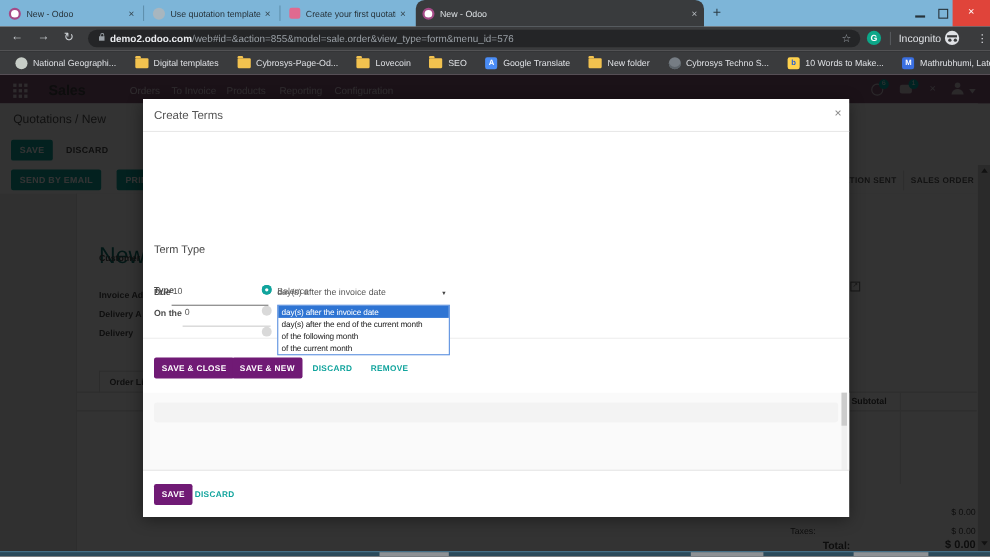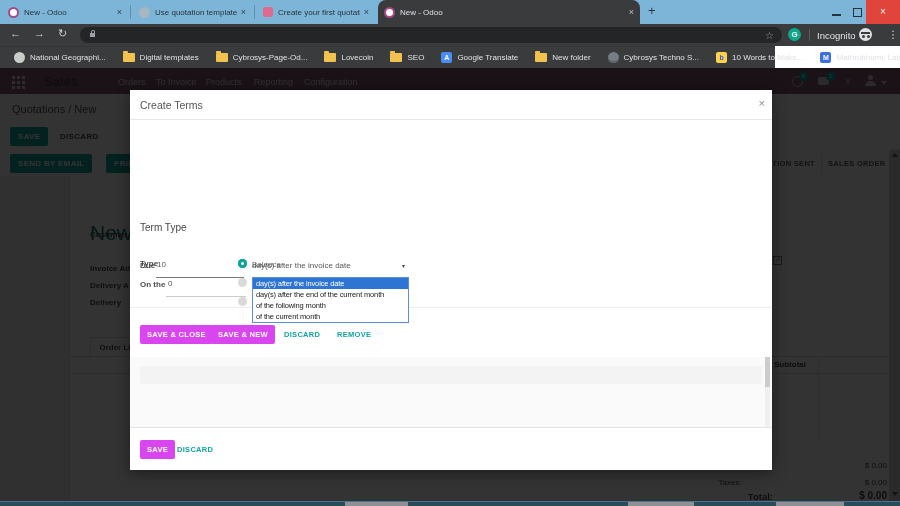--- a/index.html
+++ b/index.html
@@ -40,21 +40,21 @@
   .extg{position:absolute;left:788px;top:28px;width:13px;height:13px;border-radius:50%;
     background:#0ca789;color:#fff;font-size:8px;font-weight:bold;text-align:center;line-height:13px;}
   .tbsep{position:absolute;left:809px;top:29px;width:1px;height:12px;background:#55585c;}
   .incog-label{position:absolute;left:817px;top:30px;font-size:9.5px;color:#dfe1e5;}
   .incog-icon{position:absolute;left:859px;top:28px;width:13px;height:13px;border-radius:50%;background:#dfe1e5;}
   .incog-icon:before{content:"";position:absolute;left:2px;top:4px;width:9px;height:2px;background:#3a3b3d;}
   .incog-icon:after{content:"";position:absolute;left:2.5px;top:7px;width:3px;height:3px;border-radius:50%;
     box-shadow:5px 0 0 #3a3b3d;background:#3a3b3d;}
   .dots3{position:absolute;left:888px;top:29px;font-size:10px;color:#dfe1e5;}
 
-  .bookmarks{left:0;top:46px;width:775px;height:22px;background:#3a3b3d;border-top:1px solid #333436;
+  .bookmarks{left:0;top:46px;width:900px;height:22px;background:#3a3b3d;border-top:1px solid #333436;
     display:flex;align-items:center;box-sizing:border-box;padding-left:14px;}
   .bm{display:flex;align-items:center;margin-right:17px;font-size:8px;color:#dfe1e5;white-space:nowrap;}
   .bm .bmicon{margin-right:5px;}
   .ic-folder{width:12px;height:9px;background:#f2c24f;border-radius:1px;position:relative;}
   .ic-folder:before{content:"";position:absolute;top:-2px;left:0;width:5px;height:2px;background:#f2c24f;border-radius:1px 1px 0 0;}
   .ic-globe{width:11px;height:11px;border-radius:50%;background:#c7cdc7;}
   .ic-globedark{width:11px;height:11px;border-radius:50%;background:#767d84;box-shadow:inset 0 -2px 0 #5d646a;}
   .ic-sq{width:11px;height:11px;border-radius:2px;color:#fff;font-size:7px;font-weight:bold;
     text-align:center;line-height:11px;}
 
@@ -120,21 +120,21 @@
     font-family:"Liberation Sans",sans-serif;padding:0;}
   .uline{position:absolute;height:1px;}
   .selecttext{position:absolute;left:122px;font-size:8px;color:#555;}
   .selectcaret{position:absolute;left:272px;font-size:6px;color:#444;}
   .dropdown{position:absolute;left:122px;top:187px;width:157px;background:#fff;border:1px solid #5a8fdf;
     box-sizing:border-box;z-index:12;}
   .opt{height:11px;line-height:11px;font-size:7.5px;letter-spacing:-.15px;color:#1a1a1a;
     padding-left:3px;white-space:nowrap;overflow:hidden;}
   .opt.hl{background:#2e74d3;color:#fff;}
   .m-hr{position:absolute;left:0;top:217px;width:642px;height:1px;background:#eee;}
-  .mbtn-teal{position:absolute;background:#d946ef;color:#fff;border:none;border-radius:2px;
+  .mbtn-teal{position:absolute;background:#701a75;color:#fff;border:none;border-radius:2px;
     font-size:7.5px;font-weight:bold;padding:5px 7px;letter-spacing:.3px;}
   .mbtn-link{position:absolute;background:none;border:none;color:#11a49d;font-size:7.5px;
     font-weight:bold;padding:5px 2px;letter-spacing:.3px;}
   .graypanel{position:absolute;left:0;top:267px;width:642px;height:70px;background:#fafafa;}
   .graybar{position:absolute;left:10px;top:276px;width:622px;height:18px;background:#f3f3f3;border-radius:3px;}
   .panelscroll{position:absolute;left:635px;top:267px;width:5px;height:70px;background:#f0f0f0;}
   .panelthumb{position:absolute;left:635px;top:267px;width:5px;height:30px;background:#ccc;}
   .m-footer{position:absolute;left:0;top:337px;width:642px;height:43px;border-top:1px solid #e5e5e5;box-sizing:border-box;}
 </style>
 </head>
@@ -170,20 +170,21 @@
     <div class="win-max"></div>
     <div class="win-close">×</div>
   </div>
 
   <div class="abs toolbar"></div>
   <span class="navglyph" style="left:10px;">←</span>
   <span class="navglyph" style="left:34px;">→</span>
   <span class="navglyph" style="left:58px;">↻</span>
   <div class="urlpill">
     <span class="lock"></span>
+    <span class="urltext nowrap"><span class="urldomain">demo2.odoo.com</span><span class="urlpath">/web#id=&amp;action=855&amp;model=sale.order&amp;view_type=form&amp;menu_id=576</span></span>
     <span class="starglyph">☆</span>
   </div>
   <div class="extg">G</div>
   <div class="tbsep"></div>
   <div class="incog-label">Incognito</div>
   <div class="incog-icon"></div>
   <div class="dots3">⋮</div>
 
   <div class="abs bookmarks">
     <span class="bm">

